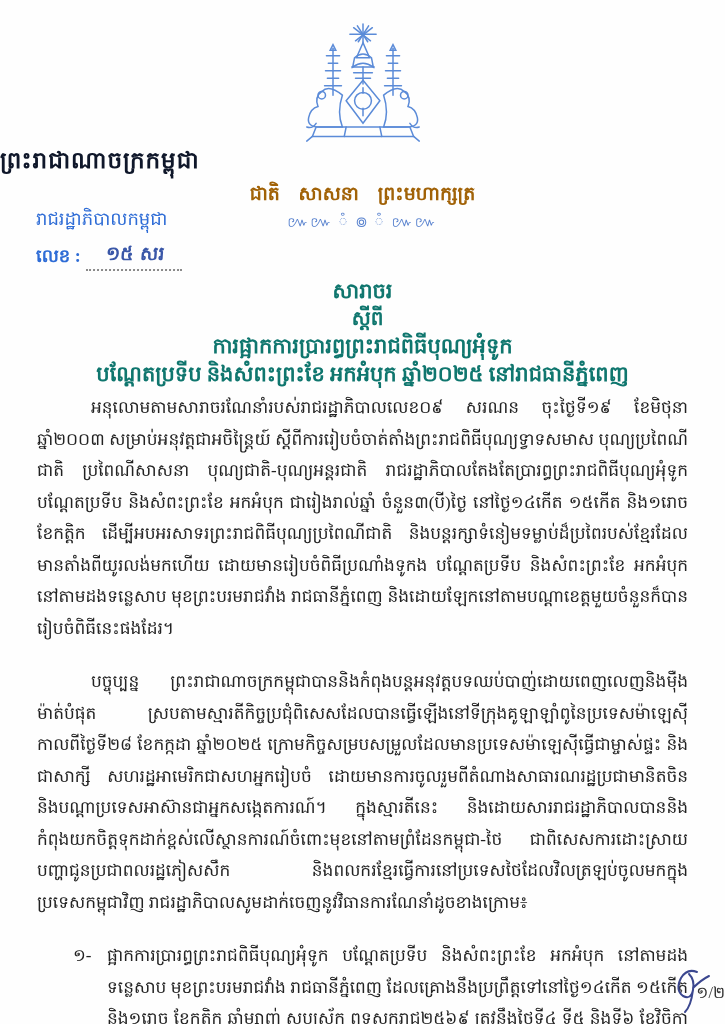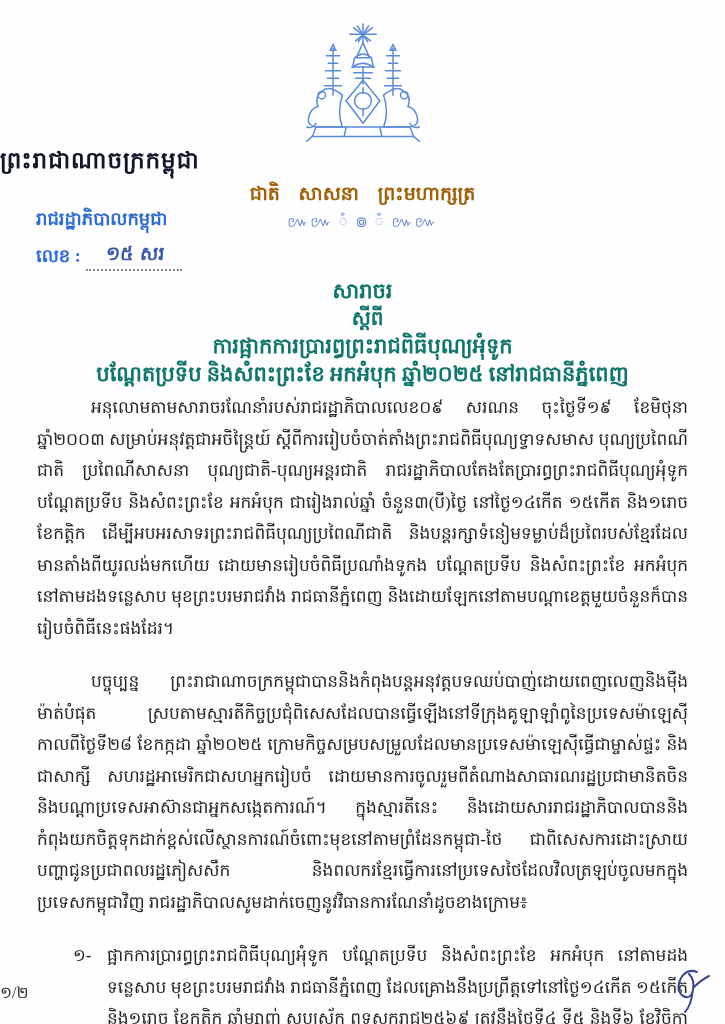--- a/index.html
+++ b/index.html
@@ -27,21 +27,21 @@
     position:absolute;top:181px;left:0;right:0;
     text-align:center;font-size:19px;font-weight:bold;
     color:#a16207;word-spacing:14px;
   }
   .hdr-ornament{
     position:absolute;top:212px;left:0;right:0;
     text-align:center;font-size:15px;color:#5b84cf;letter-spacing:2px;
   }
   
   .letterhead{position:absolute;top:207px;left:36px;}
-  .lh-gov{font-size:18px;font-weight:bold;color:#2e6cd6;}
+  .lh-gov{font-size:18px;font-weight:normal;color:#2e6cd6;}
   .lh-num{margin-top:7px;font-size:18px;font-weight:bold;color:#2e6cd6;display:flex;align-items:flex-end;}
   .lh-num-label{margin-right:6px;}
   .lh-num-value{
     min-width:96px;text-align:center;
     color:#3a57a8;font-size:19px;
     border-bottom:2px dotted #8a8a8a;
     font-family:"DejaVu Serif",serif;
     transform:skewX(-4deg);
   }
   
@@ -61,21 +61,21 @@
   .para{text-indent:54px;margin:0 0 22px 0;}
   .list{margin:0;padding:0;list-style:none;}
   .list-item{
     display:flex;margin:0 0 10px 36px;
   }
   .list-num{flex:0 0 34px;text-align:left;}
   .list-text{flex:1;text-align:justify;}
   
   .page-num{
     position:absolute;bottom:18px;left:0;right:0;
-    text-align:left;font-size:16px;color:#333;
+    text-align:right;font-size:16px;color:#333;
   }
   .signature{position:absolute;right:12px;bottom:8px;width:46px;height:58px;}
 </style>
 </head>
 <body>
 
 <div class="page">
 
   <svg class="emblem" viewBox="0 0 160 130" fill="none" stroke="#5b8bd8" stroke-width="1.6" stroke-linecap="round">
 

